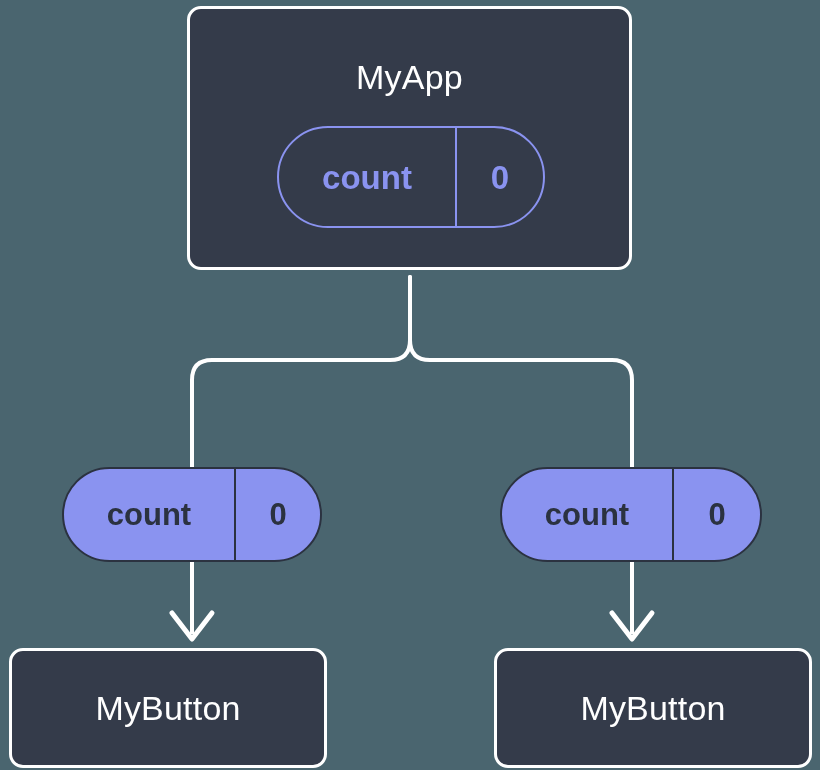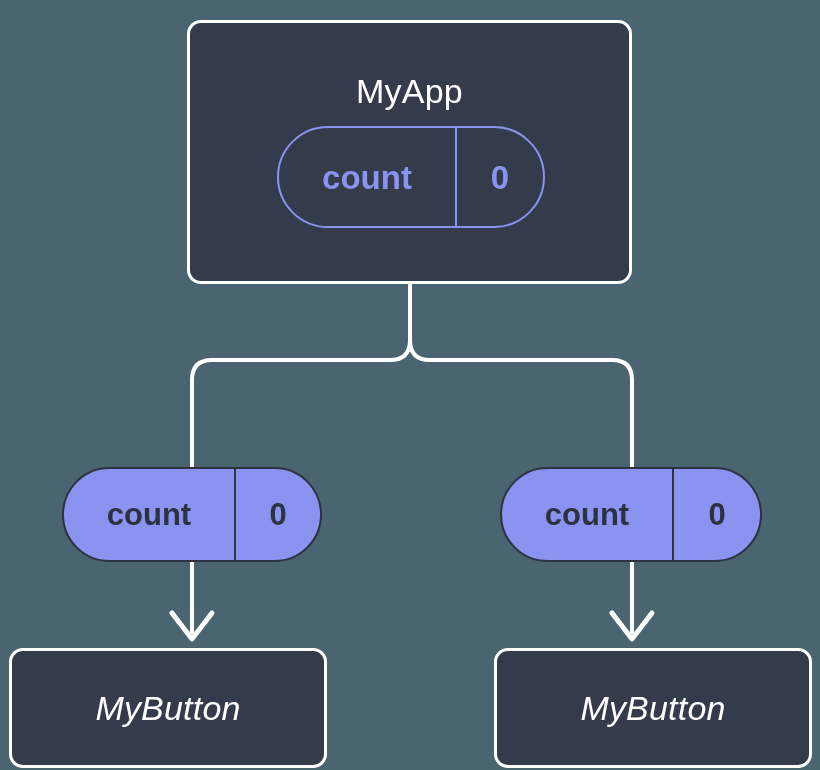--- a/index.html
+++ b/index.html
@@ -44,34 +44,33 @@
     font-size: 34px;
     font-weight: 400;
     letter-spacing: 0.2px;
     line-height: 1;
     white-space: nowrap;
   }
 
   
   #app-card {
     left: 187px;
-    top: 20px;
+    top: 6px;
     width: 445px;
     height: 264px;
     justify-content: flex-start;
     padding-top: 51px;
   }
 
   
   .leaf-card {
     width: 318px;
     height: 120px;
     justify-content: center;
     top: 648px;
-    font-style: italic;
   }
   #button-card-left  { left: 9px; }
   #button-card-right { left: 494px; }
 
   
   .state-pill {
     position: absolute;
     box-sizing: border-box;
     display: flex;
     align-items: stretch;

